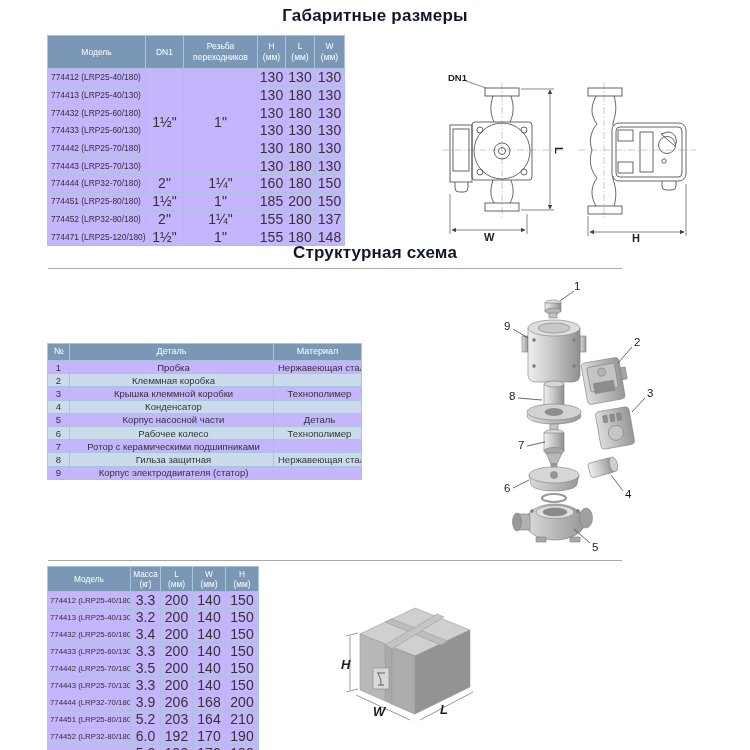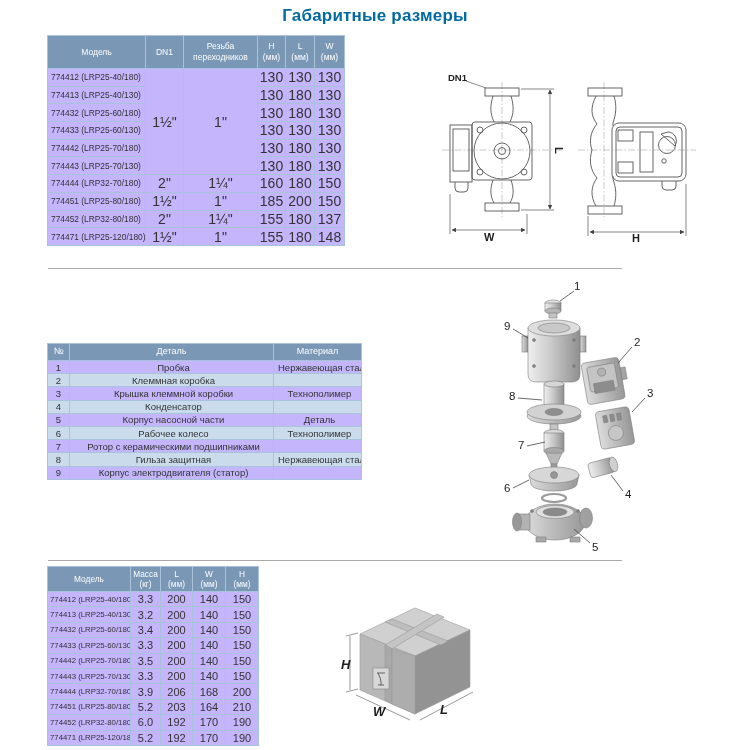--- a/index.html
+++ b/index.html
@@ -1,21 +1,21 @@
 <!DOCTYPE html>
 <html><head>
 <meta charset="utf-8">
 <style>
   *{margin:0;padding:0;box-sizing:border-box}
   html,body{background:#fff}
   body{width:750px;height:750px;font-family:"Liberation Sans",sans-serif}
   .page{position:relative;width:750px;height:750px;background:#fff;overflow:hidden}
 
   .sec-title{position:absolute;left:0;width:750px;text-align:center;
-             font-size:17px;font-weight:600;color:#0369a1;letter-spacing:.2px}
+             font-size:17px;font-weight:600;color:#0f172a;letter-spacing:.2px}
   #title1{top:6px}
   #title2{top:243px}
   #title3{top:527px}
 
   .divider{position:absolute;left:48px;width:574px;height:1px;background:#a9a9a9}
   #divider1{top:268px}
   #divider2{top:560px}
 
   table{position:absolute;border-collapse:collapse;table-layout:fixed;background:#c4b5fd}
   th{background:#7a98b6;color:#fdfdfd;font-weight:normal;white-space:pre-line;
@@ -31,21 +31,21 @@
   #parts-table{left:47px;top:343px;width:314px}
   #parts-table th,#parts-table td{border:1px solid #a7c4dc}
   #parts-table th{font-size:9px;height:17px}
   #parts-table td{font-size:9.5px;height:13.2px}
   #parts-table td.detail,#parts-table td.material{text-align:center;padding-left:4px}
   #parts-table tbody tr:nth-child(even) td{background:#cadcec}
 
   #pack-table{left:47px;top:566px;width:211px}
   #pack-table th,#pack-table td{border:1px solid #a7c4dc}
   #pack-table th{font-size:8.3px;height:25px}
-  #pack-table td{font-size:11px;height:15.4px}
+  #pack-table td{font-size:14px;height:15.4px}
   #pack-table td.model{font-size:7.8px;text-align:left;padding-left:2px}
 
   .drawing{position:absolute}
   #dim-drawing{left:440px;top:68px;width:260px;height:175px}
   #exploded{left:470px;top:270px;width:240px;height:300px}
   #package{left:340px;top:592px;width:150px;height:140px}
 
   svg text{font-family:"Liberation Sans",sans-serif}
 </style>
 </head>
@@ -215,20 +215,21 @@
     </g>
 
     <g stroke="#555" stroke-width="0.7" fill="none">
       <line x1="148" y1="148" x2="148" y2="168"></line>
       <line x1="246" y1="116" x2="246" y2="168"></line>
       <line x1="150" y1="164" x2="244" y2="164" marker-start="url(#arA)" marker-end="url(#arA)"></line>
     </g>
     <text x="192" y="174" font-size="11" font-weight="bold" fill="#222">H</text>
   </svg>
 
+  <div id="title2" class="sec-title">Структурная схема</div>
   <div id="divider1" class="divider"></div>
 
   <table id="parts-table">
       <colgroup>
         <col style="width:22px">
         <col style="width:204px">
         <col style="width:88px">
       </colgroup>
       <thead>
         <tr>

